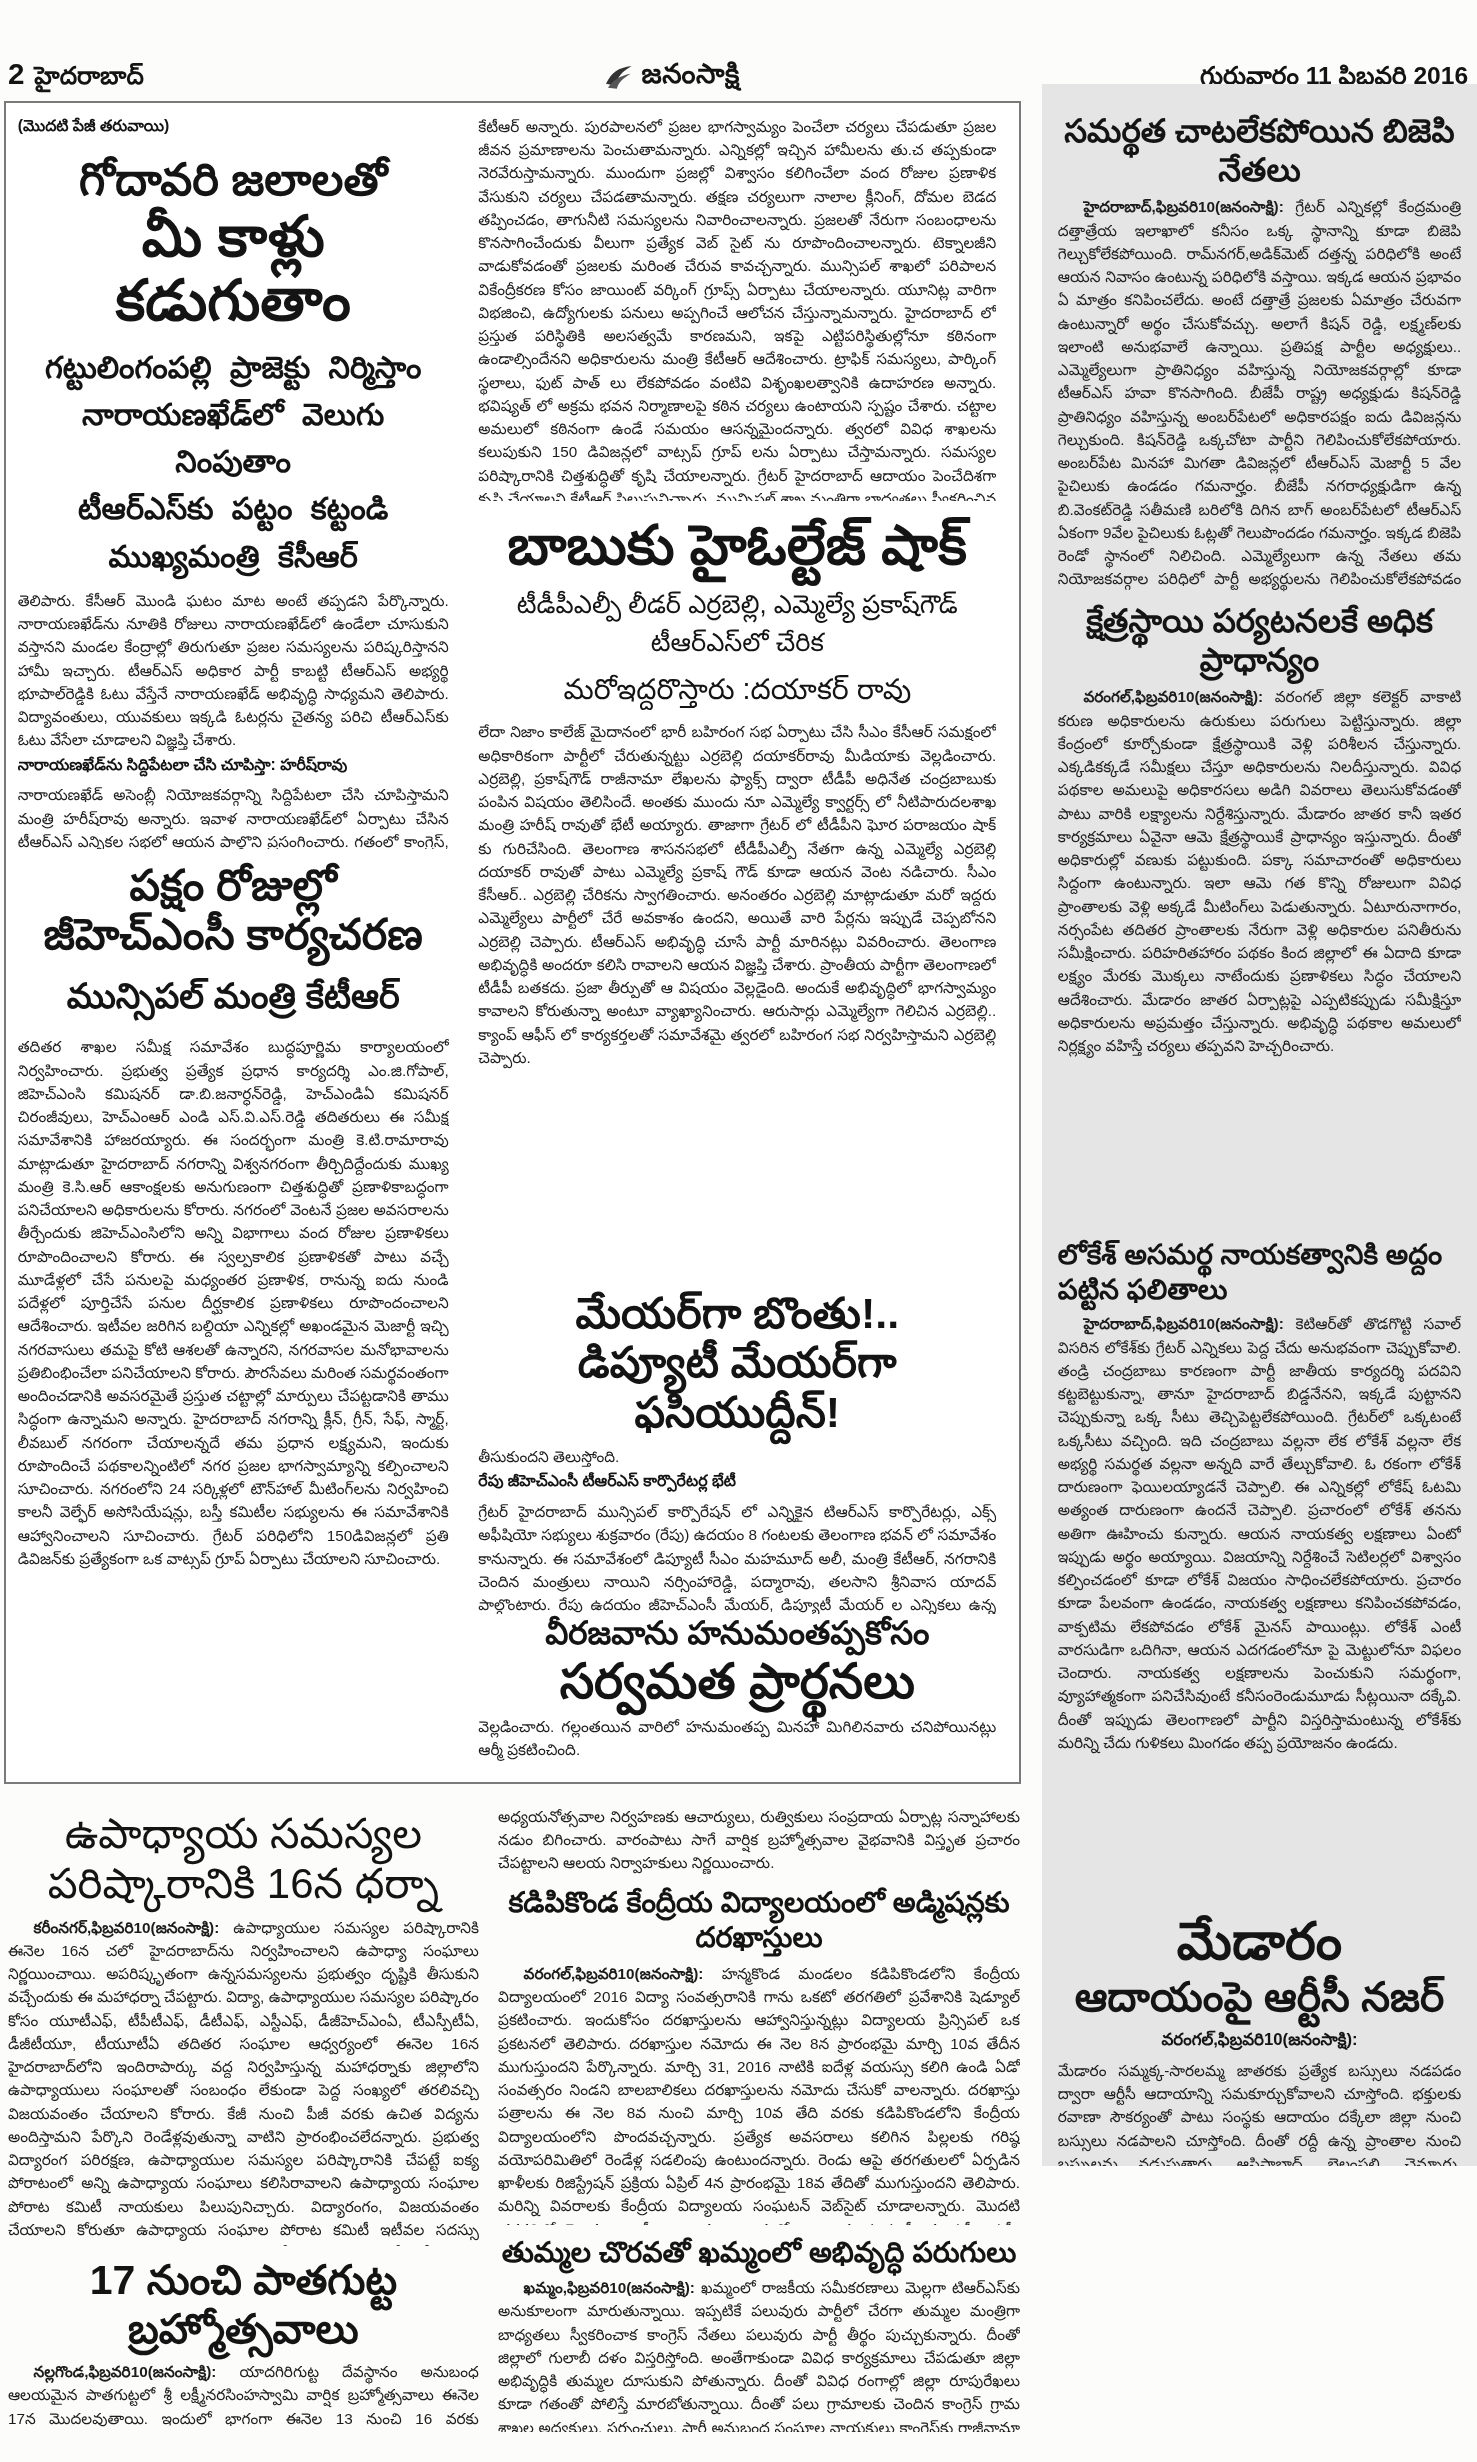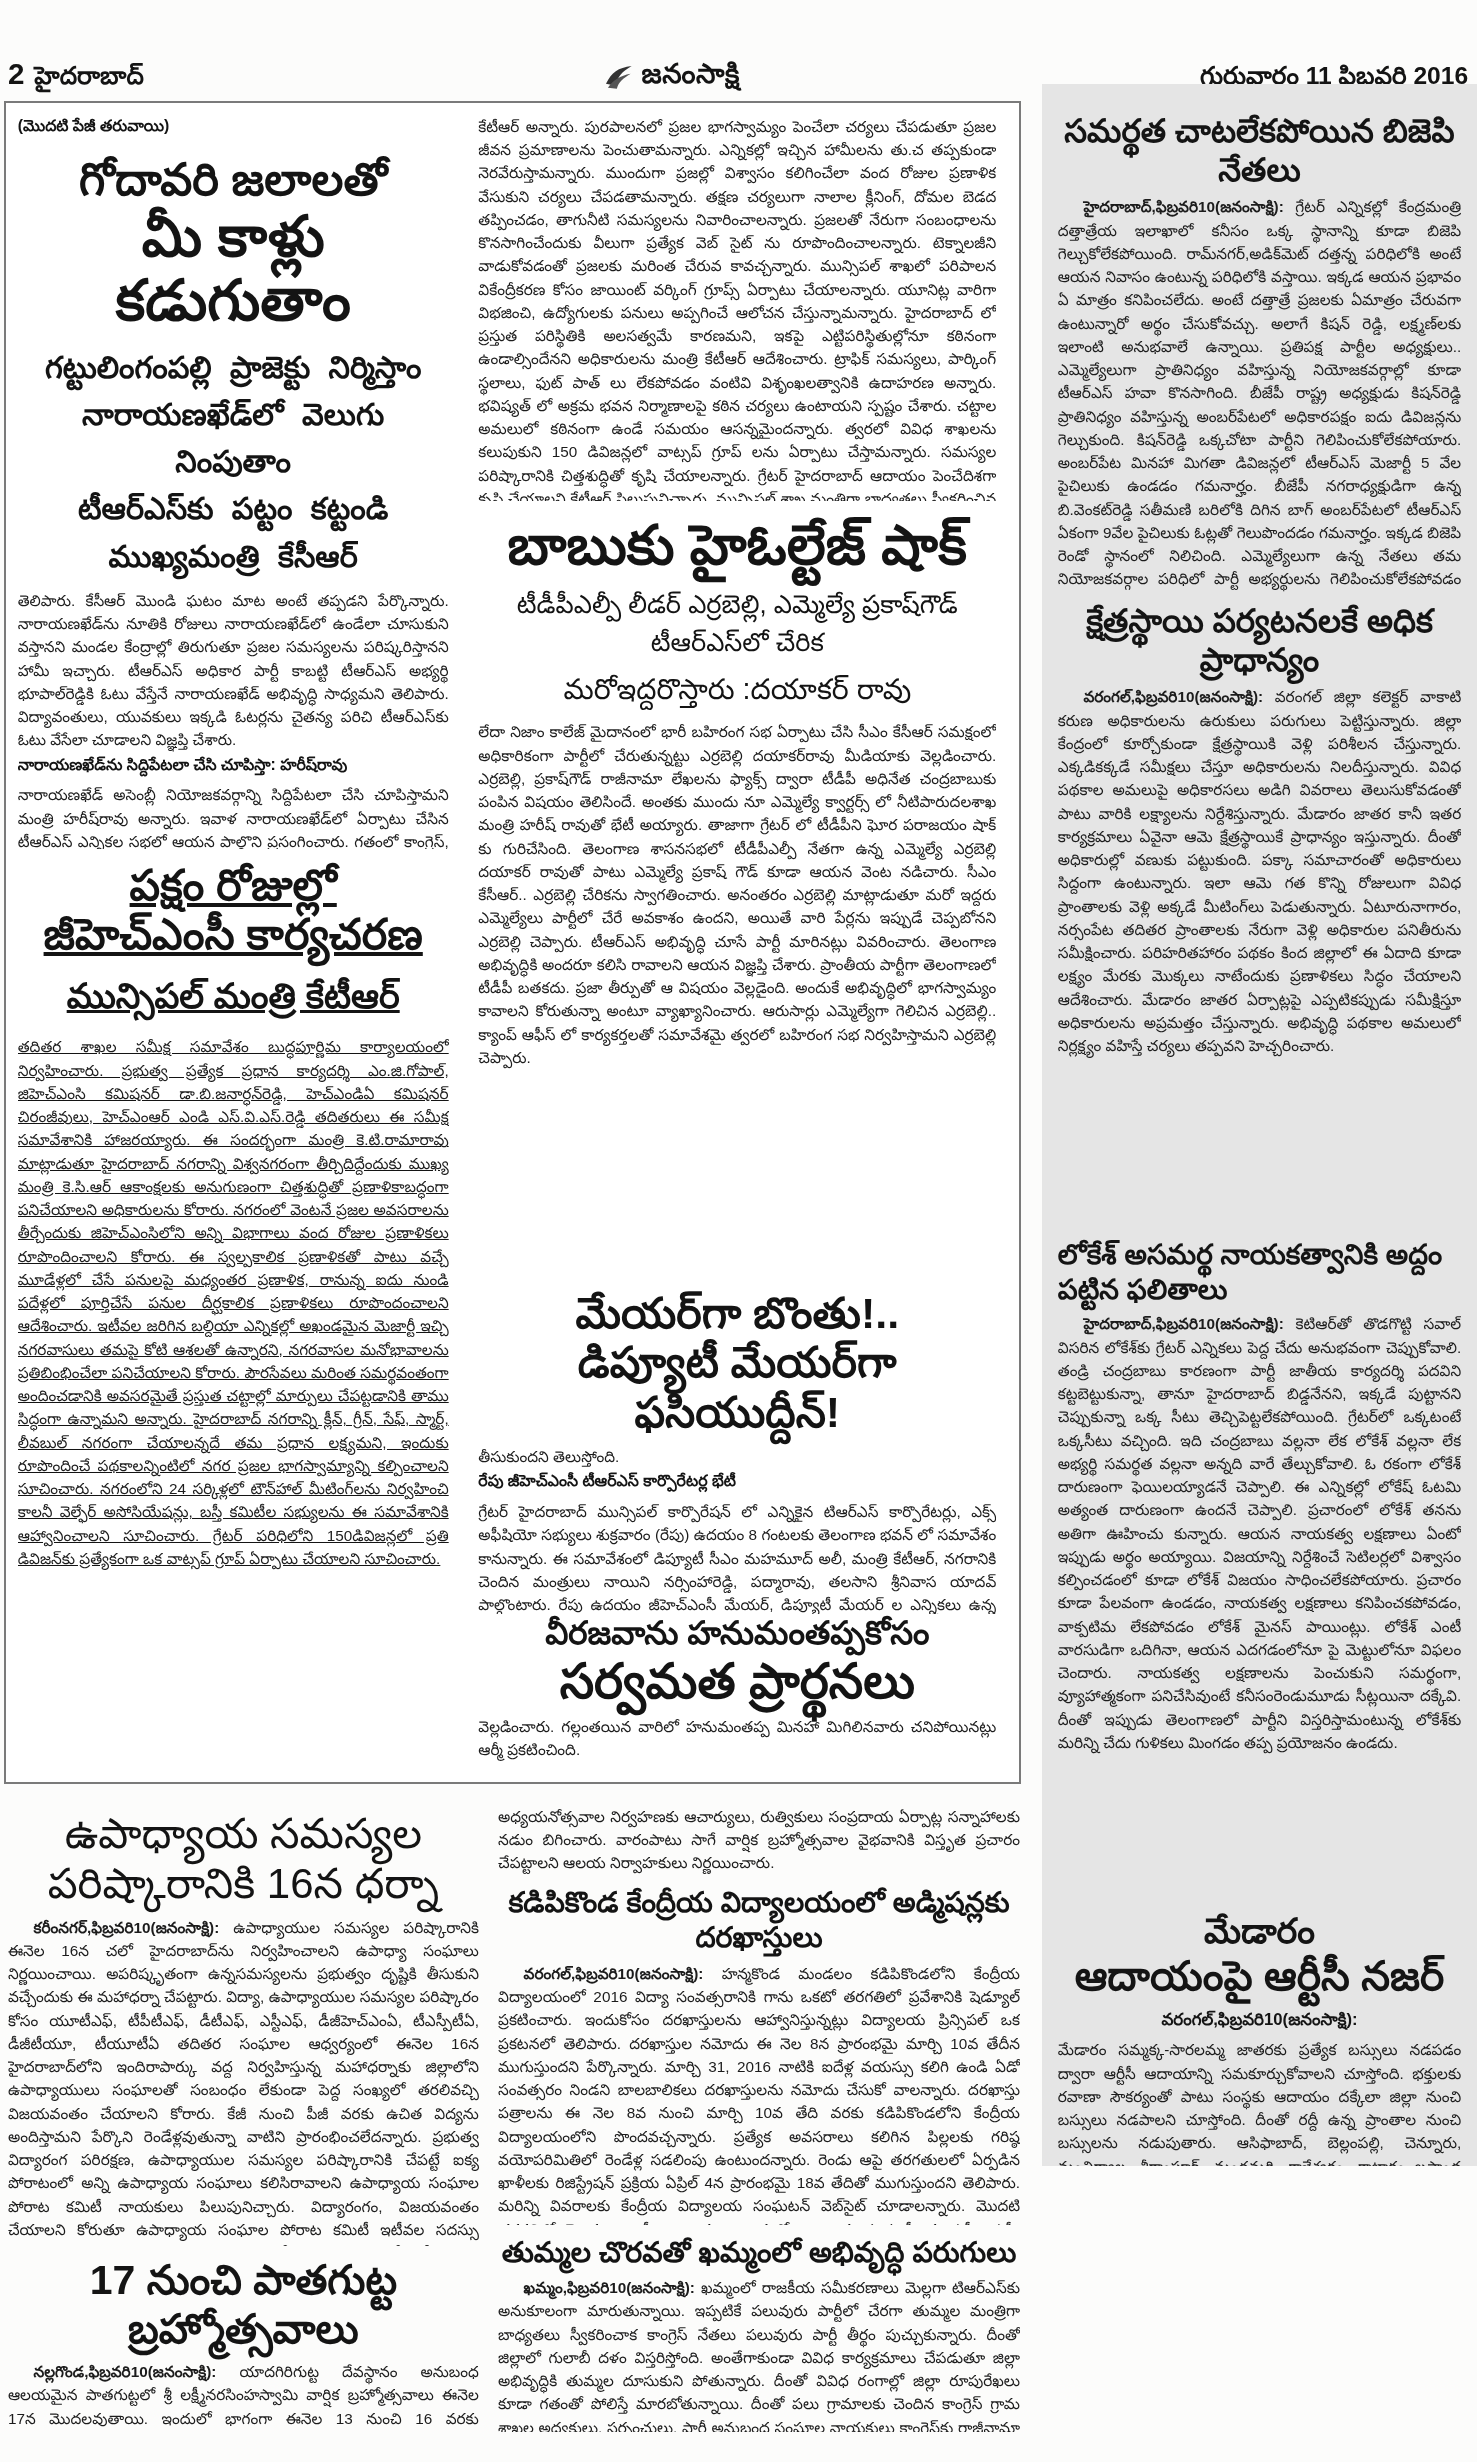--- a/index.html
+++ b/index.html
@@ -54,21 +54,21 @@
   .hl-two-lg { text-align:center; font-weight:bold; font-size:49px; line-height:1.15; }
   strong.dl { font-weight:bold; }
   
   .right-col {
     position:absolute; left:1042px; top:84px; width:435px; height:2082px;
     background:#e5e5e5; padding:17.7px 15.8px 9.9px 15.8px; overflow:hidden;
   }
   .r-hl { text-align:center; font-weight:bold; font-size:32.5px; line-height:1.2; margin-top:9.9px; }
   .r-hl-sm { text-align:left; font-weight:bold; font-size:28px; line-height:1.25; margin-top:9.9px; }
   .r-hl-two { text-align:center; font-weight:bold; line-height:1.2; margin-top:13.8px; }
-  .r-hl-two .a { font-size:35px; display:block; }
+  .r-hl-two .a { font-size:52px; display:block; }
   .r-hl-two .b { font-size:41px; display:block; }
   .r-dateline-center { text-align:center; font-weight:bold; font-size:16.7px; margin-top:7.9px; }
   
   .bottom-left { position:absolute; left:7.9px; top:1801px; width:471px; overflow:hidden; height:630px; }
   .bottom-mid  { position:absolute; left:498px; top:1795px; width:522px; overflow:hidden; height:650px; }
   .b-hl { text-align:center; font-weight:normal; font-size:42px; line-height:1.2; margin-top:7.9px; }
   .b-hl-lg { text-align:center; font-weight:bold; font-size:41px; line-height:1.2; margin-top:9.9px; }
   .b-hl-md { text-align:center; font-weight:bold; font-size:28.6px; line-height:1.25; margin-top:9.9px; }
 </style>
 </head>
@@ -104,21 +104,21 @@
         <div class="deck-line">గట్టులింగంపల్లి ప్రాజెక్టు నిర్మిస్తాం</div>
         <div class="deck-line">నారాయణఖేడ్‌లో వెలుగు నింపుతాం</div>
         <div class="deck-line">టీఆర్ఎస్‌కు పట్టం కట్టండి</div>
         <div class="deck-line">ముఖ్యమంత్రి కేసీఆర్</div>
       </div>
       <p class="bodytxt">తెలిపారు. కేసీఆర్ మొండి ఘటం మాట అంటే తప్పడని పేర్కొన్నారు. నారాయణఖేడ్‌ను నూతికి రోజులు నారాయణఖేడ్‌లో ఉండేలా చూసుకుని వస్తానని మండల కేంద్రాల్లో తిరుగుతూ ప్రజల సమస్యలను పరిష్కరిస్తానని హామీ ఇచ్చారు. టీఆర్ఎస్ అధికార పార్టీ కాబట్టి టీఆర్ఎస్ అభ్యర్థి భూపాల్‌రెడ్డికి ఓటు వేస్తేనే నారాయణఖేడ్ అభివృద్ధి సాధ్యమని తెలిపారు. విద్యావంతులు, యువకులు ఇక్కడి ఓటర్లను చైతన్య పరిచి టీఆర్ఎస్‌కు ఓటు వేసేలా చూడాలని విజ్ఞప్తి చేశారు.</p>
       <div class="inline-sub">నారాయణఖేడ్‌ను సిద్దిపేటలా చేసి చూపిస్తా: హరీష్‌రావు</div>
       <p class="bodytxt">నారాయణఖేడ్ అసెంబ్లీ నియోజకవర్గాన్ని సిద్దిపేటలా చేసి చూపిస్తామని మంత్రి హరీష్‌రావు అన్నారు. ఇవాళ నారాయణఖేడ్‌లో ఏర్పాటు చేసిన టీఆర్ఎస్ ఎన్నికల సభలో ఆయన పాల్గొని ప్రసంగించారు. గతంలో కాంగ్రెస్, టీడీపీ పాలనలో నారాయణఖేడ్ వెనుకబడి పోయిన విషయాన్ని ఇక్కడి ప్రజలు గమనించాలని కోరారు. ఇక్కడి ప్రజలు స్నానం చేసిన నీళ్లను వాడుకునే దుస్థితిలో ఉన్నారని వివరించారు. ఈ ఘనతకు కాంగ్రెస్ కారణం కాదా? అని ప్రశ్నించారు. అందుకే తాను నారాయణఖేడ్‌ను దత్తత తీసుకుని అభివృద్ధి చేస్తానని ప్రకటించారు. మొన్న వరంగల్ టీఆర్ఎస్ ఖాతాలో చేరిందని, నిన్న జీహెచ్ఎంసీలో గులాబీ జెండా ఎగురవేశామని, రేపు నారాయణఖేడ్‌లో కూడా గెలుస్తామని ధీమా వ్యక్తం చేశారు.</p>
     </div>
 
-    <div class="sect" style="height:926px;text-decoration:underline;">
+    <div class="sect" style="height:926px;">
       <div class="hl-mid" style="margin-top:11.8px;">
         <span class="b1">పక్షం రోజుల్లో</span>
         <span class="b2">జీహెచ్ఎంసీ కార్యచరణ</span>
       </div>
       <div class="deck-line" style="font-size:35px; margin-top:9.9px;">మున్సిపల్ మంత్రి కేటీఆర్</div>
       <p class="bodytxt" style="margin-top:11.8px;">తదితర శాఖల సమీక్ష సమావేశం బుద్ధపూర్ణిమ కార్యాలయంలో నిర్వహించారు. ప్రభుత్వ ప్రత్యేక ప్రధాన కార్యదర్శి ఎం.జి.గోపాల్, జిహెచ్ఎంసి కమిషనర్ డా.బి.జనార్ధన్‌రెడ్డి, హెచ్ఎండిఏ కమిషనర్ చిరంజీవులు, హెచ్ఎంఆర్ ఎండి ఎస్.వి.ఎస్.రెడ్డి తదితరులు ఈ సమీక్ష సమావేశానికి హాజరయ్యారు. ఈ సందర్భంగా మంత్రి కె.టి.రామారావు మాట్లాడుతూ హైదరాబాద్ నగరాన్ని విశ్వనగరంగా తీర్చిదిద్దేందుకు ముఖ్య మంత్రి కె.సి.ఆర్ ఆకాంక్షలకు అనుగుణంగా చిత్తశుద్ధితో ప్రణాళికాబద్ధంగా పనిచేయాలని అధికారులను కోరారు. నగరంలో వెంటనే ప్రజల అవసరాలను తీర్చేందుకు జిహెచ్ఎంసిలోని అన్ని విభాగాలు వంద రోజుల ప్రణాళికలు రూపొందించాలని కోరారు. ఈ స్వల్పకాలిక ప్రణాళికతో పాటు వచ్చే మూడేళ్లలో చేసే పనులపై మధ్యంతర ప్రణాళిక, రానున్న ఐదు నుండి పదేళ్లలో పూర్తిచేసే పనుల దీర్ఘకాలిక ప్రణాళికలు రూపొందంచాలని ఆదేశించారు. ఇటీవల జరిగిన బల్దియా ఎన్నికల్లో అఖండమైన మెజార్టీ ఇచ్చి నగరవాసులు తమపై కోటి ఆశలతో ఉన్నారని, నగరవాసల మనోభావాలను ప్రతిబింభించేలా పనిచేయాలని కోరారు. పౌరసేవలు మరింత సమర్థవంతంగా అందించడానికి అవసరమైతే ప్రస్తుత చట్టాల్లో మార్పులు చేపట్టడానికి తాము సిద్ధంగా ఉన్నామని అన్నారు. హైదరాబాద్ నగరాన్ని క్లీన్, గ్రీన్, సేఫ్, స్మార్ట్, లీవబుల్ నగరంగా చేయాలన్నదే తమ ప్రధాన లక్ష్యమని, ఇందుకు రూపొందించే పథకాలన్నింటిలో నగర ప్రజల భాగస్వామ్యాన్ని కల్పించాలని సూచించారు. నగరంలోని 24 సర్కిళ్లలో టౌన్‌హాల్ మీటింగ్‌లను నిర్వహించి కాలనీ వెల్ఫేర్ అసోసియేషన్లు, బస్తీ కమిటీల సభ్యులను ఈ సమావేశానికి ఆహ్వానించాలని సూచించారు. గ్రేటర్ పరిధిలోని 150డివిజన్లలో ప్రతి డివిజన్‌కు ప్రత్యేకంగా ఒక వాట్సప్ గ్రూప్ ఏర్పాటు చేయాలని సూచించారు.</p>
     </div>
   </div>
 
   <div class="col-mid">

